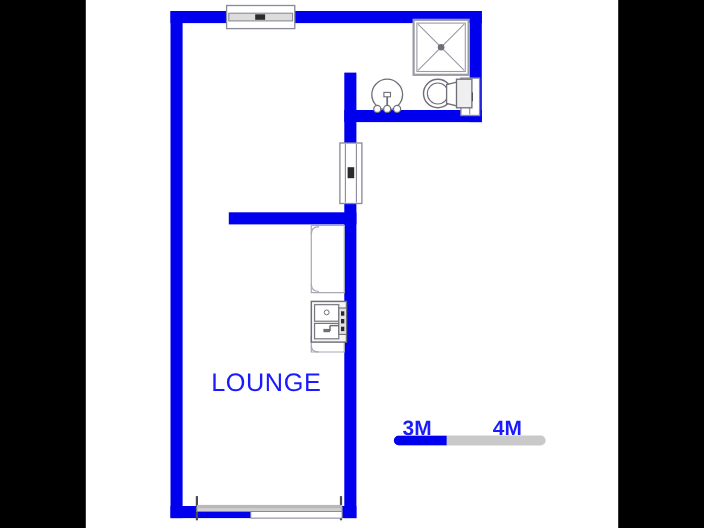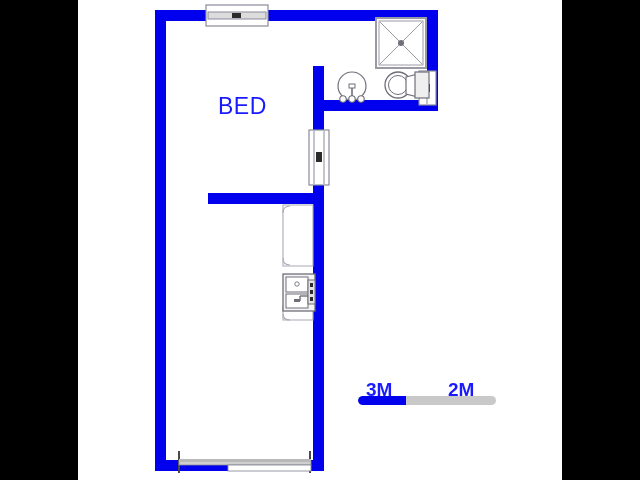--- a/index.html
+++ b/index.html
@@ -173,24 +173,24 @@
       <rect x="308" y="280" width="7" height="24" fill="#e3e3e3" stroke="#6f6f7a" stroke-width="1"></rect>
       <rect x="310" y="283" width="3" height="4" fill="#2b2b2b"></rect>
       <rect x="310" y="290" width="3" height="4" fill="#2b2b2b"></rect>
       <rect x="310" y="297" width="3" height="4" fill="#2b2b2b"></rect>
       <path d="M 300 296 L 308 296" stroke="#6f6f7a" stroke-width="1.4" fill="none"></path>
       <path d="M 300 296 L 300 301" stroke="#6f6f7a" stroke-width="1.4" fill="none"></path>
     </g>
 
   </svg>
 
-  <div class="room-label" id="label-bed">BED</div>
 
+  <div class="room-label" id="label-lounge">LOUNGE</div>
 
   <div class="scale-label" id="scale-label-1m">3M</div>
 
-  <div class="scale-label" id="scale-label-2m">2M</div>
+  <div class="scale-label" id="scale-label-2m">4M</div>
 
   <div id="scale-bar">
     <div id="scale-bar-fill"></div>
   </div>
 
 </div>
 
 </body></html>

